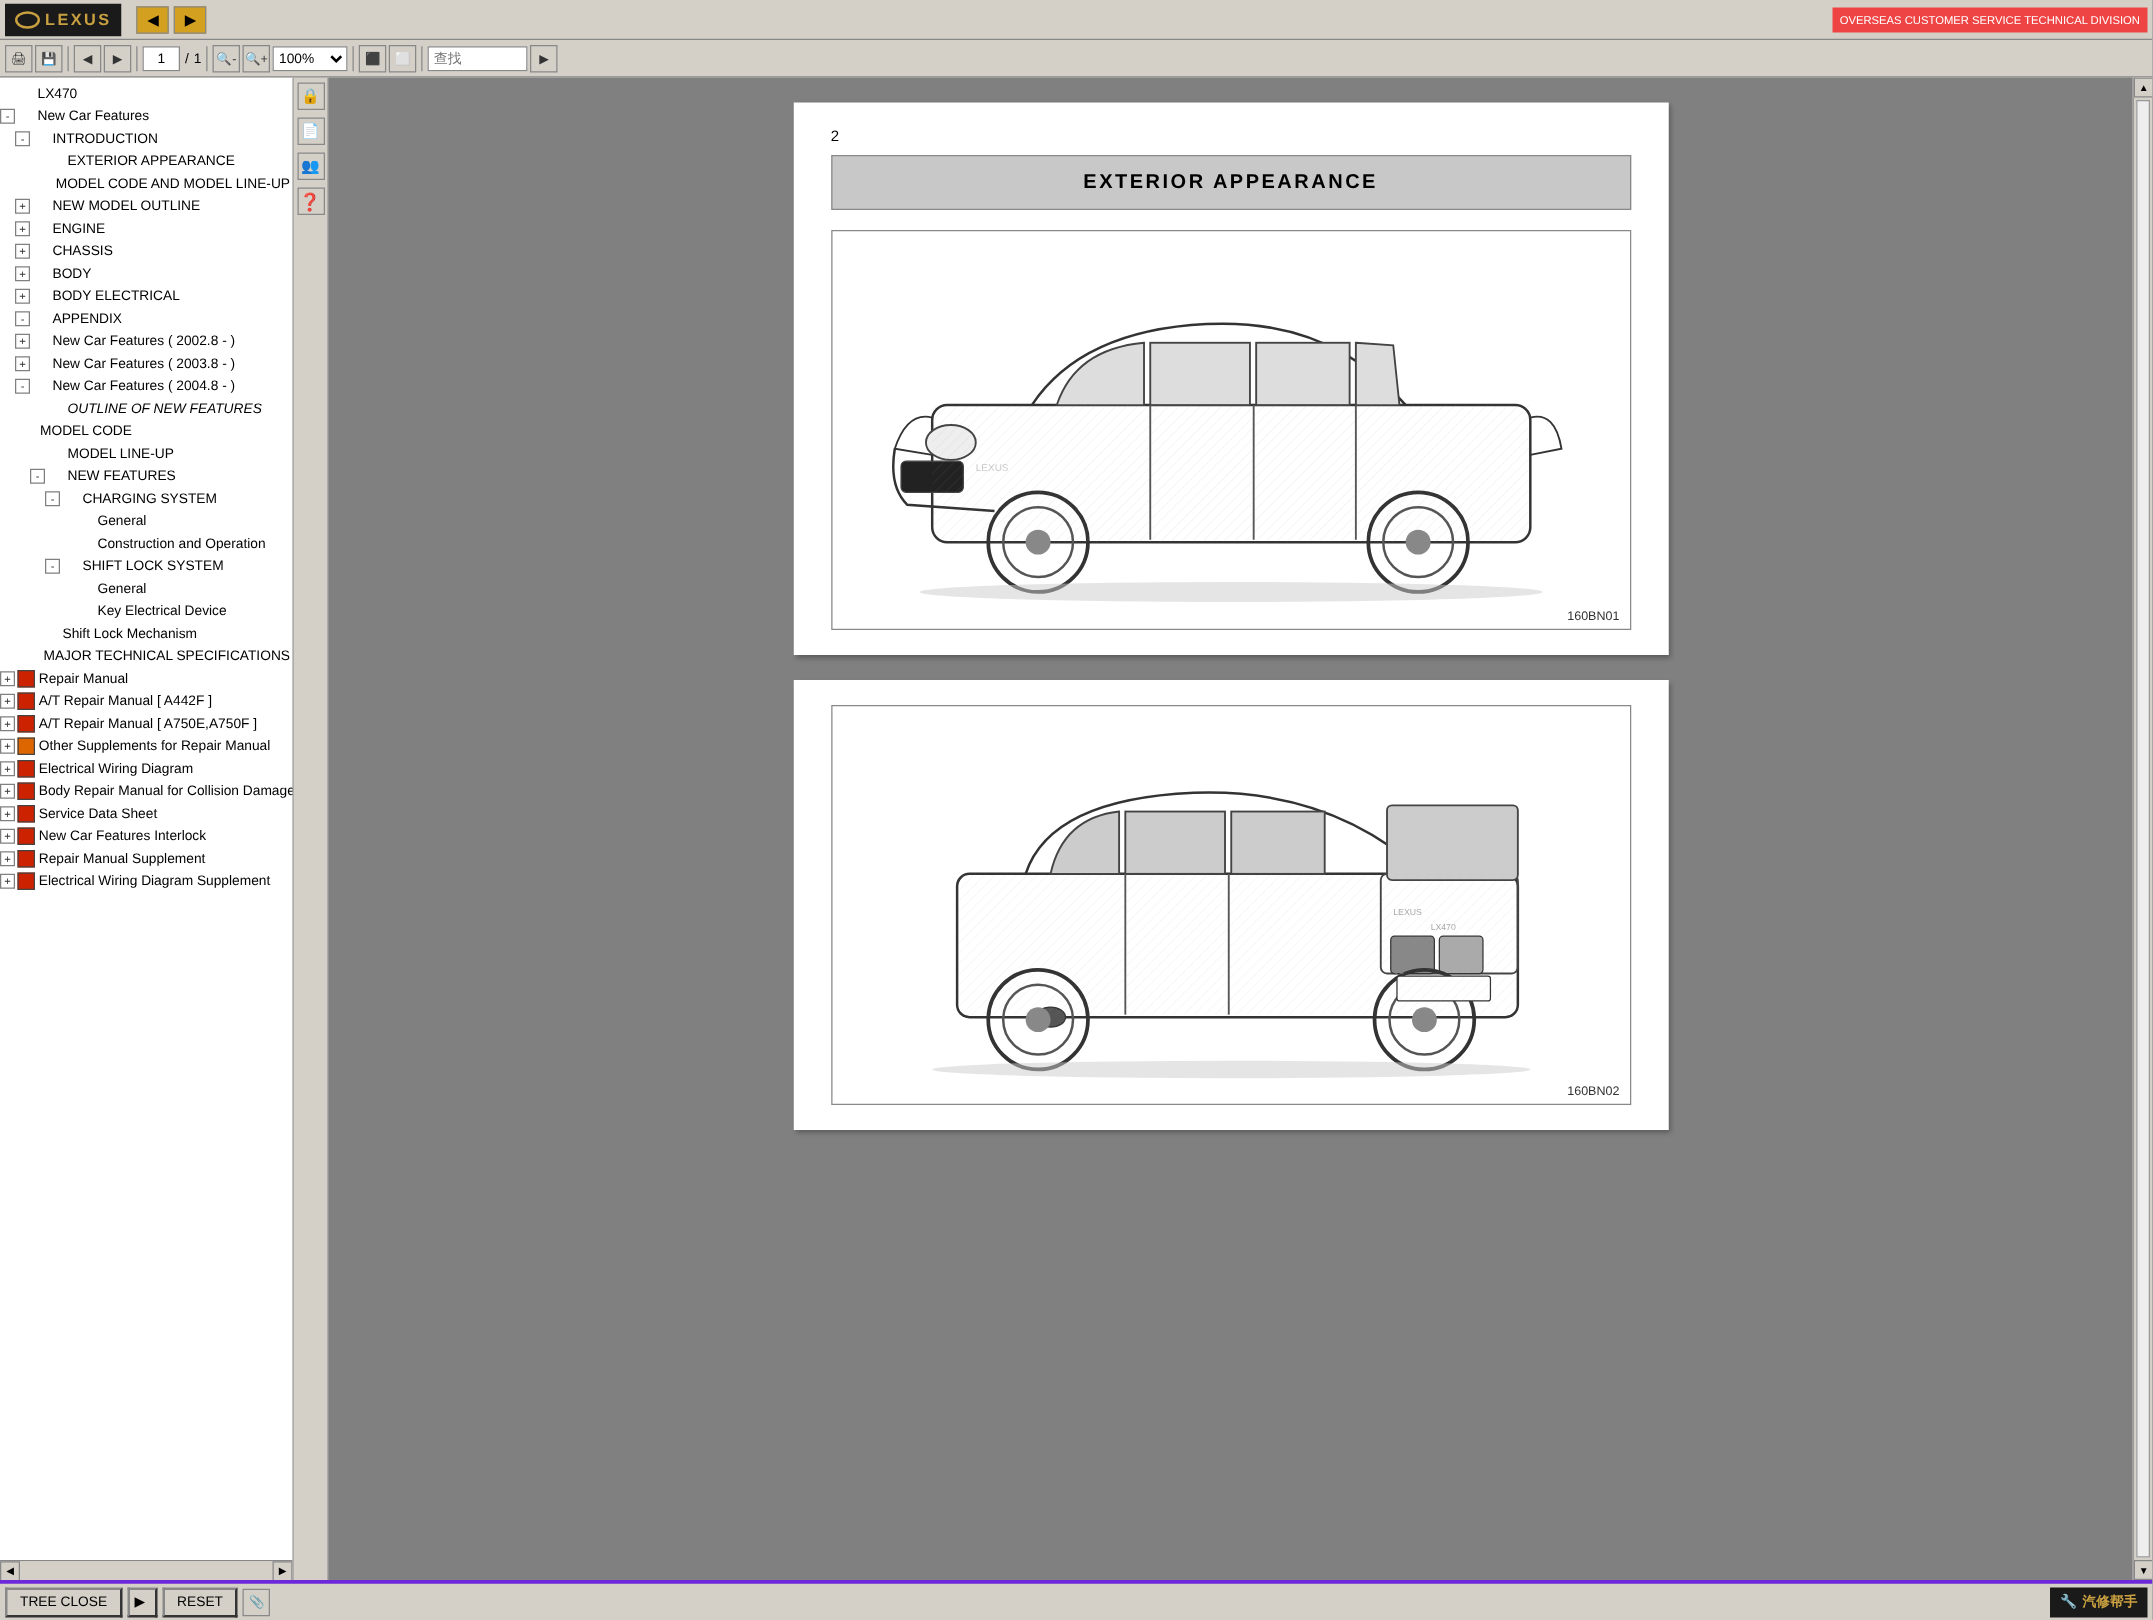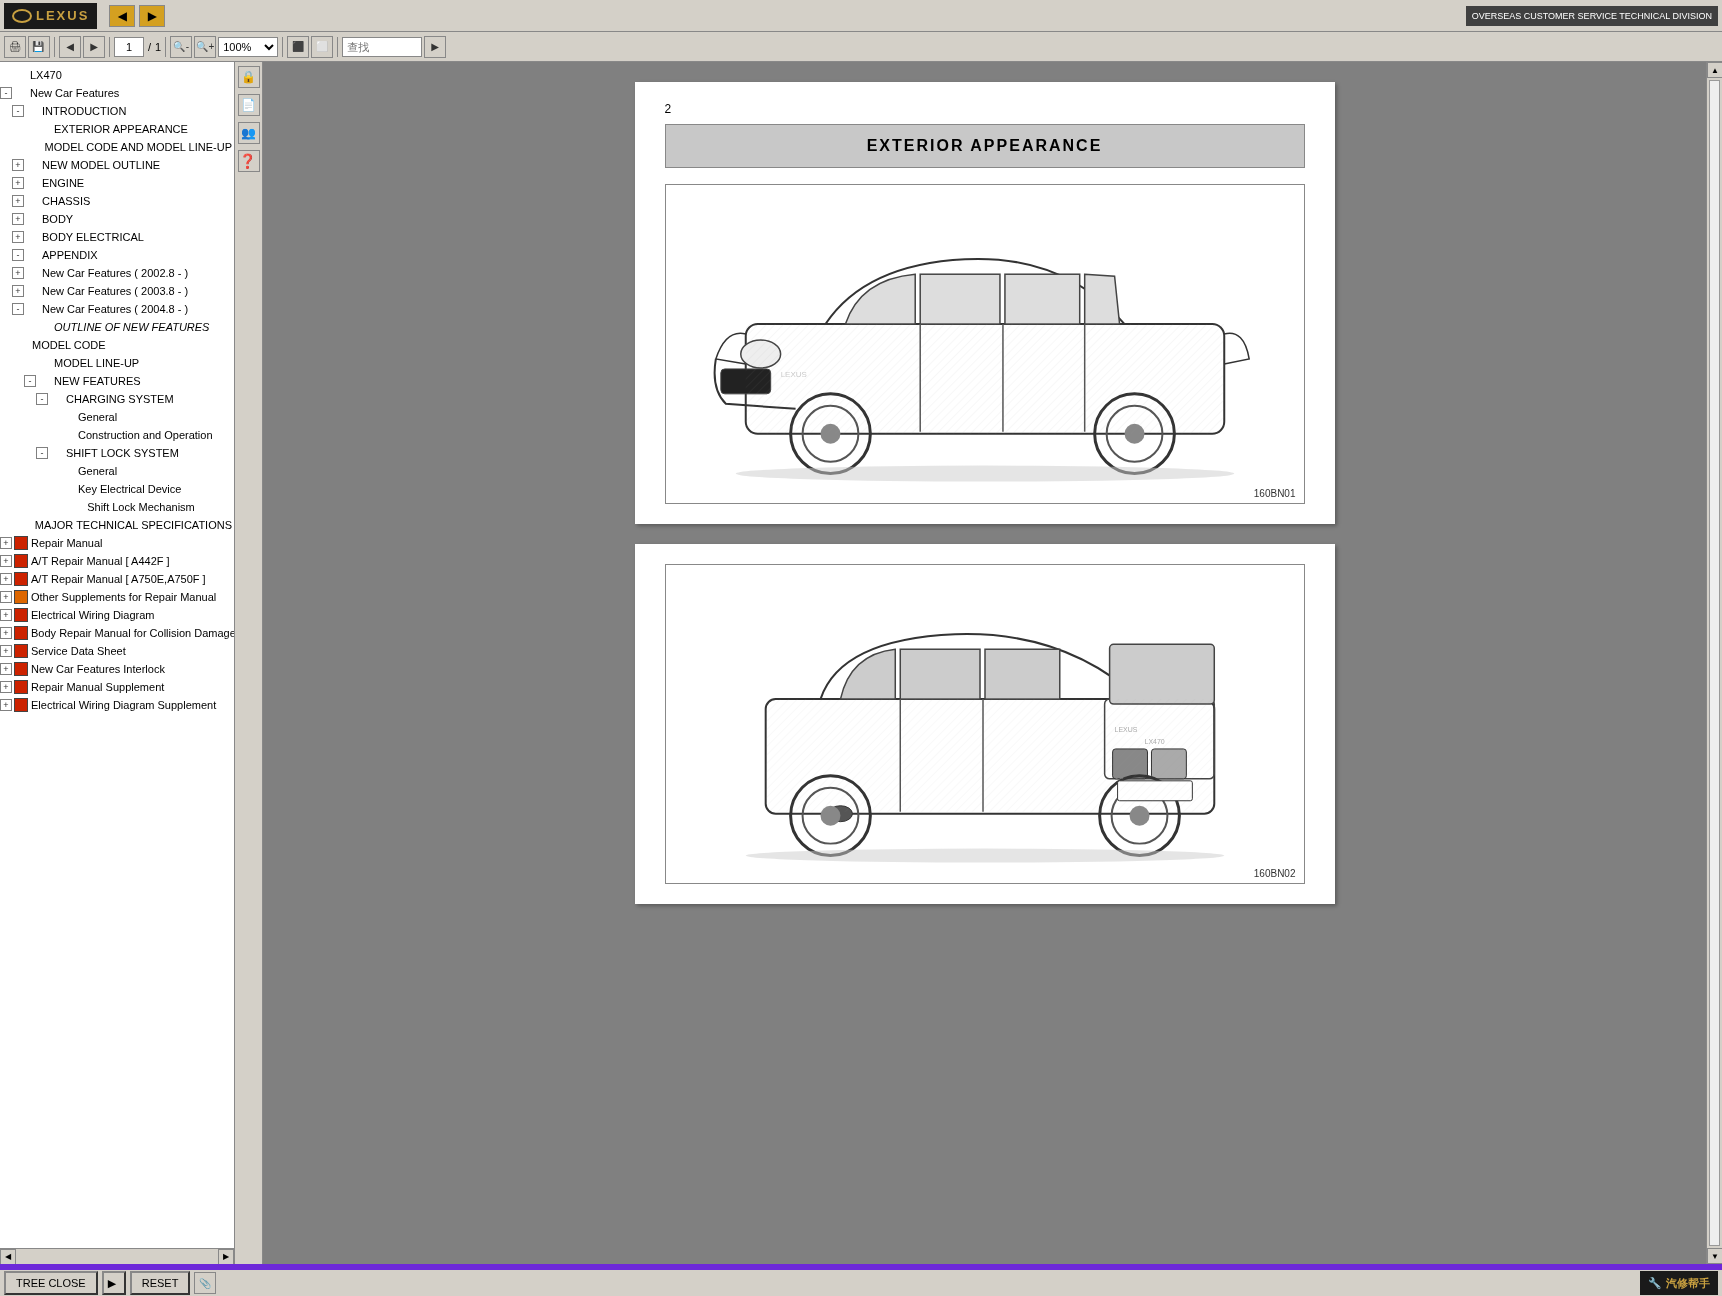--- a/index.html
+++ b/index.html
@@ -12,21 +12,21 @@
     }
     .logo-area {
       background: #1a1a1a; padding: 2px 8px; height: 26px; display: flex; align-items: center;
       margin-right: 8px;
     }
     .nav-btn {
       background: #d4a020; border: 1px solid #888; width: 26px; height: 22px;
       cursor: pointer; display: flex; align-items: center; justify-content: center; font-size: 12px;
     }
     .header-right {
-      margin-left: auto; background: #404040; color: white; font-size: 9px;
+      margin-left: auto; background: #ef4444; color: white; font-size: 9px;
       padding: 2px 6px; height: 20px; display: flex; align-items: center; text-align: center;
     }
 
     
     .toolbar {
       display: flex; align-items: center; background: #d4d0c8; border-bottom: 1px solid #888;
       height: 30px; padding: 2px 4px; gap: 2px; flex-shrink: 0;
     }
     .toolbar-btn {
       background: #d4d0c8; border: 1px solid #888; width: 22px; height: 22px;
@@ -124,21 +124,21 @@
     }
     .scroll-btn {
       width: 16px; height: 16px; background: #d4d0c8; border: 1px solid #888;
       display: flex; align-items: center; justify-content: center; font-size: 8px;
       cursor: pointer;
     }
     .scroll-track { flex: 1; background: #d4d0c8; }
 
     
     .bottom-bar {
-      display: flex; align-items: center; background: #d4d0c8; border-top: 6px solid #6d28d9;
+      display: flex; align-items: center; background: #d4d0c8; border-top: 3px solid #6d28d9;
       height: 32px; padding: 2px 4px; gap: 4px; flex-shrink: 0;
     }
     .bottom-btn {
       background: #d4d0c8; border: 2px outset #888; padding: 2px 10px;
       font-size: 11px; cursor: pointer; height: 24px; display: flex; align-items: center;
     }
     .bottom-icon {
       width: 22px; height: 22px; background: #d4d0c8; border: 1px solid #888;
       display: flex; align-items: center; justify-content: center; font-size: 10px;
       cursor: pointer;
@@ -320,21 +320,21 @@
         <div class="tree-item" style="padding-left: 48px;">
           <span style="width:14px;display:inline-block;"></span>
           <span style="width:16px;display:inline-block;"></span>
           <span class="item-label">General</span>
         </div>
         <div class="tree-item" style="padding-left: 48px;">
           <span style="width:14px;display:inline-block;"></span>
           <span style="width:16px;display:inline-block;"></span>
           <span class="item-label">Key Electrical Device</span>
         </div>
-        <div class="tree-item" style="padding-left: 20px; justify-content: center;">
+        <div class="tree-item" style="padding-left: 20px;">
           <span style="width:14px;display:inline-block;"></span>
           <span style="width:16px;display:inline-block;"></span>
           <span class="item-label">Shift Lock Mechanism</span>
         </div>
         <div class="tree-item" style="padding-left: 24px;">
           <span style="width:14px;display:inline-block;"></span>
           <span style="width:16px;display:inline-block;"></span>
           <span class="item-label">MAJOR TECHNICAL SPECIFICATIONS</span>
         </div>
         <div class="tree-item" style="padding-left: 0px;">

